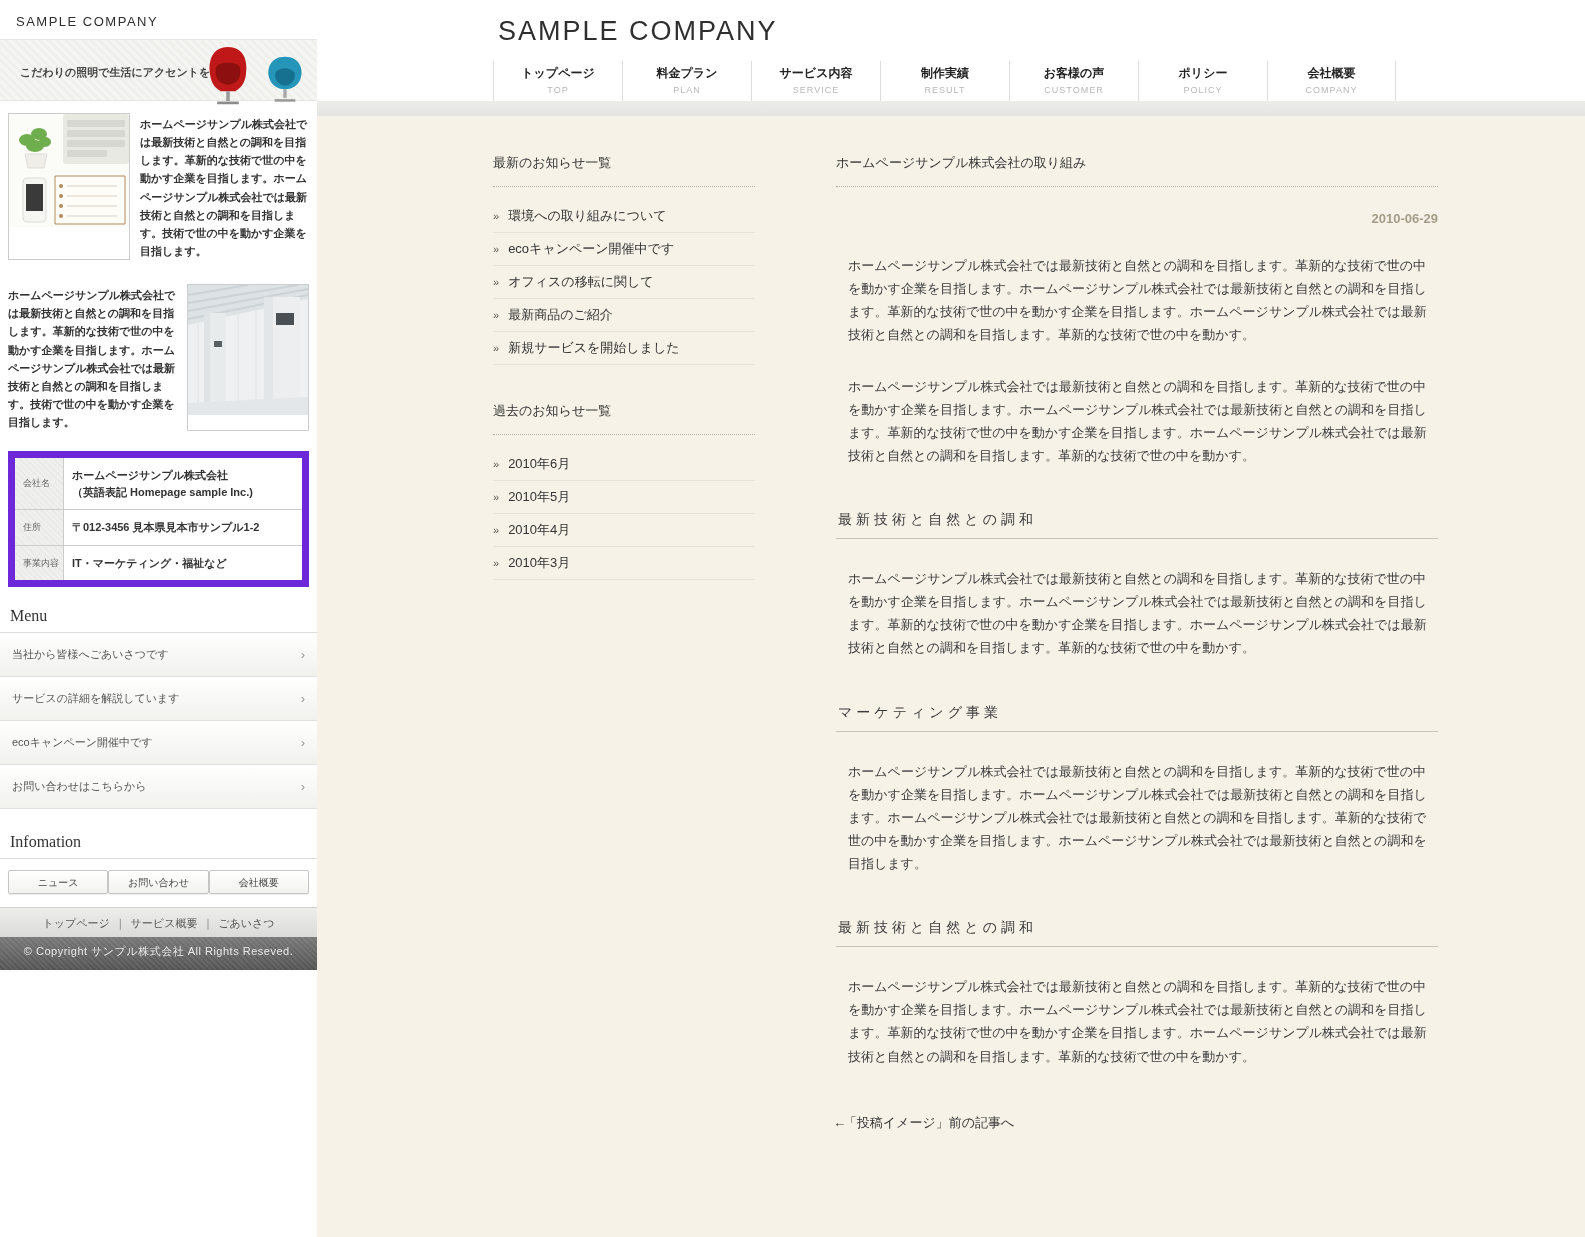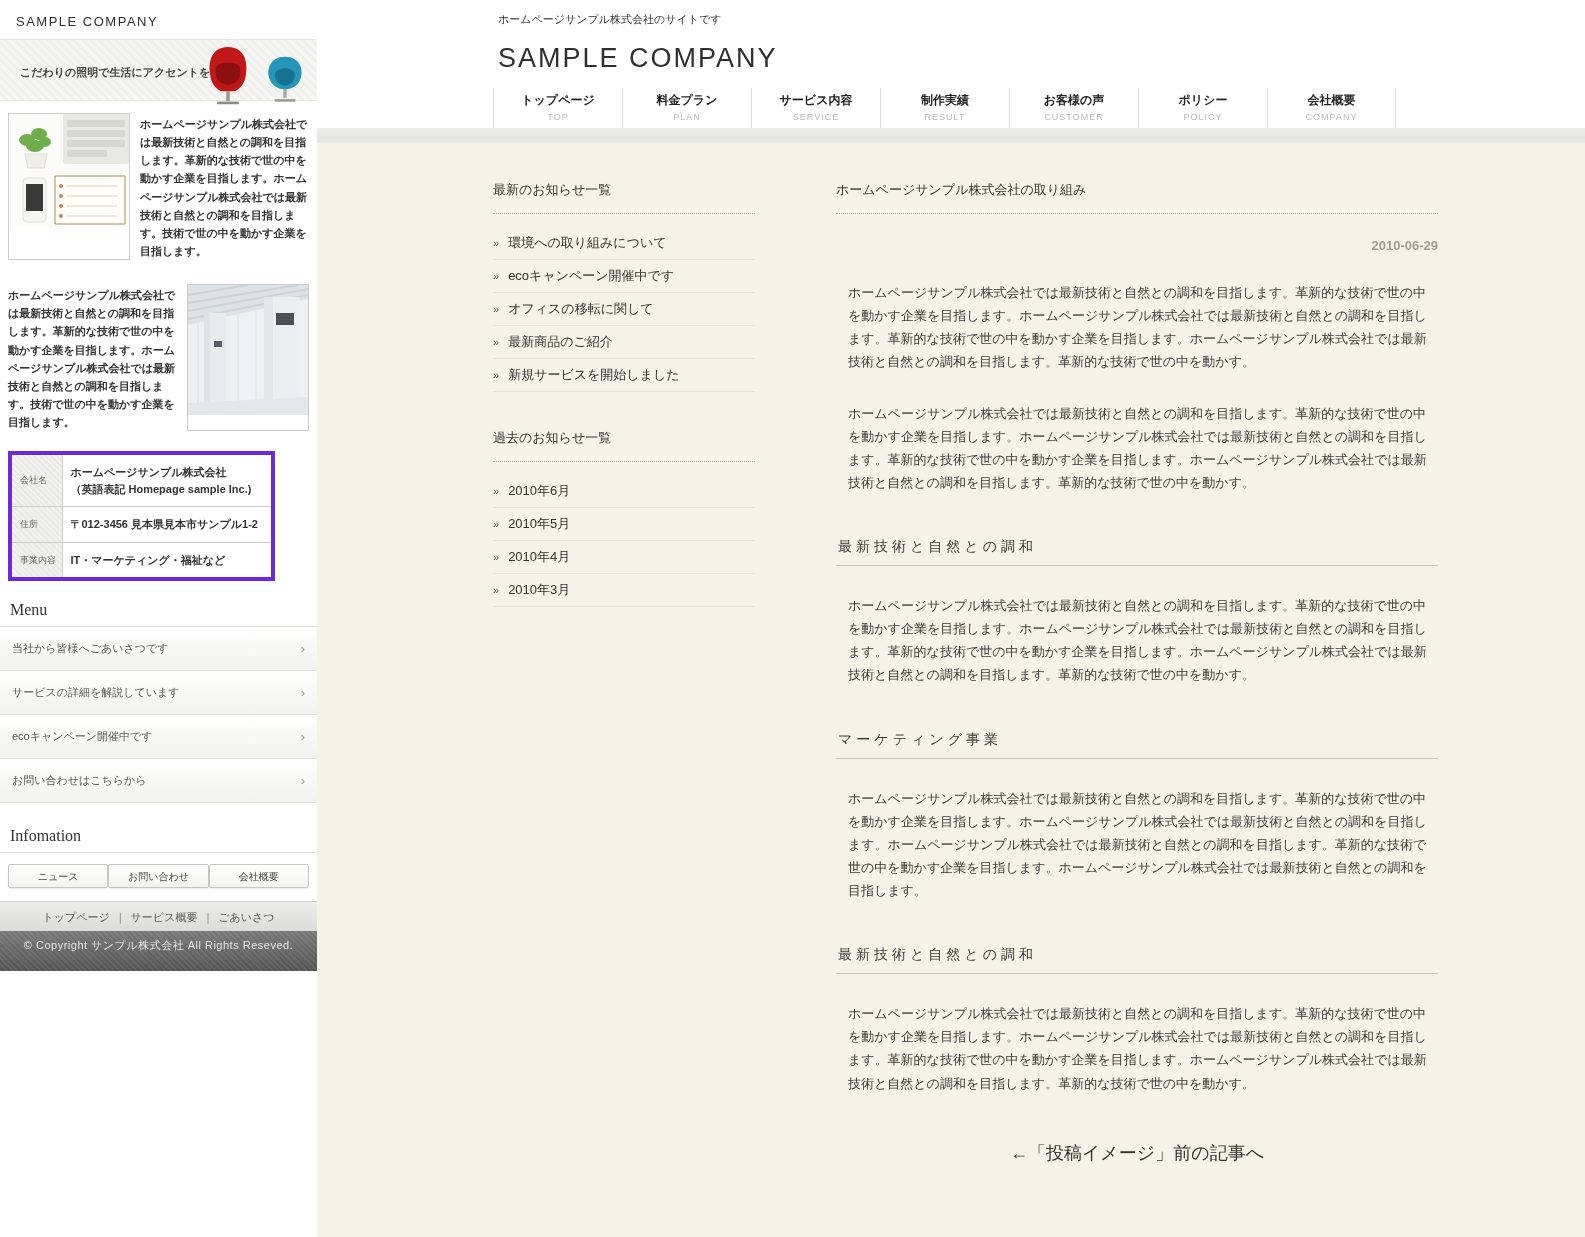--- a/index.html
+++ b/index.html
@@ -23,21 +23,21 @@
   .chair { position:absolute; }
   .chair-red { right:62px; top:3px; }
   .chair-blue { right:8px; top:12px; }
 
   .side-block { display:flex; padding:8px 8px 0; margin-top:4px; }
   .side-img { width:122px; border:1px solid #ccc; background:#fff; flex-shrink:0; }
   .side-img svg { display:block; }
   .side-text { font-size:11px; font-weight:bold; line-height:1.65; color:#333; margin:2px 0 0 10px; width:170px; }
   .side-block.rev .side-text { margin:2px 10px 0 0; }
 
-  table.side-table { margin:20px 8px 0; width:267px; border-collapse:collapse; border:4px solid #6d28d9; }
+  table.side-table { margin:20px 8px 0; width:301px; border-collapse:collapse; border:7px solid #6d28d9; }
   .side-table th {
     width:52px; font-size:9px; font-weight:normal; color:#666; text-align:left;
     padding:8px 4px 8px 8px; border-bottom:1px solid #ccc; vertical-align:middle;
     background:repeating-linear-gradient(45deg,#f1f1ef 0 2px,#e9e9e6 2px 4px);
   }
   .side-table td {
     font-size:11px; font-weight:bold; color:#333; padding:9px 8px;
     border-bottom:1px solid #ccc; border-left:1px solid #ccc; white-space:pre-line; line-height:1.5;
   }
 
@@ -60,21 +60,21 @@
     background:linear-gradient(#ffffff,#f2f2f0); border:1px solid #c6c6c6; border-radius:2px;
     box-shadow:0 1px 1px rgba(0,0,0,.08); cursor:pointer;
   }
   .side-footnav {
     height:30px; line-height:30px; text-align:center; font-size:11px; color:#555;
     background:linear-gradient(#ededeb,#dbdbd9); border-top:1px solid #d2d2d0;
   }
   .side-footnav a { color:#555; text-decoration:none; cursor:pointer; }
   .footnav-sep { color:#777; padding:0 5px; }
   .side-copy {
-    height:40px; line-height:29px; text-align:center; font-size:11px; color:#e9e9e9; letter-spacing:.5px;
+    height:33px; line-height:29px; text-align:center; font-size:11px; color:#e9e9e9; letter-spacing:.5px;
     background:repeating-linear-gradient(45deg,rgba(255,255,255,.07) 0 2px,rgba(0,0,0,0) 2px 4px),linear-gradient(#787878,#535353);
   }
 
   
   .main { flex:1; background:#f6f2e7; display:flex; flex-direction:column; }
   .main-header { background:#fff; }
   .tagline { padding:12px 0 0 181px; font-size:11px; color:#333; }
   .site-title { margin:16px 0 0 181px; font-size:27px; letter-spacing:2px; color:#2f2f2f; }
   .nav { display:flex; margin:14px 0 0 176px; list-style:none; padding:0; }
   .nav li {
@@ -96,21 +96,21 @@
     border-bottom:1px solid #e7e2d5; font-size:13px; color:#333;
   }
   .item-arrow { color:#555; font-size:11px; }
   .archive-block { margin-top:37px; }
 
   .article-col { width:602px; margin-left:35px; }
   .article-date { margin-top:24px; text-align:right; font-size:13px; font-weight:bold; color:#a49c8a; }
   .article-col p { margin:28px 0 0; padding-left:12px; font-size:13px; line-height:1.78; color:#3b3b3b; }
   .section { margin-top:44px; }
   .section-head { font-size:14px; letter-spacing:4px; color:#3a3a3a; padding:0 0 9px 2px; border-bottom:1px solid #c9c4b7; }
-  .prev-link { margin-top:46px; text-align:center; font-size:18px; color:#333; cursor:pointer; }
+  .prev-link { margin-top:46px; font-size:13px; color:#333; cursor:pointer;font-family:Liberation Mono, monospace; }
 </style>
 </head>
 <body>
 
 <div class="page">
 
   <aside class="sidebar">
     <div class="side-logo">SAMPLE COMPANY</div>
 
     <div class="side-banner">
@@ -249,21 +249,20 @@
 
     <div class="side-footnav">
       <a>トップページ</a><span class="footnav-sep">｜</span><a>サービス概要</a><span class="footnav-sep">｜</span><a>ごあいさつ</a>
     </div>
     <div class="side-copy">© Copyright サンプル株式会社 All Rights Reseved.</div>
   </aside>
 
   <div class="main">
 
     <header class="main-header">
-      <div class="tagline">ホームページサンプル株式会社のサイトです</div>
       <div class="site-title">SAMPLE COMPANY</div>
       <ul class="nav">
         <li>
           <div class="nav-label">トップページ</div>
           <div class="nav-sub">TOP</div>
         </li>
         <li>
           <div class="nav-label">料金プラン</div>
           <div class="nav-sub">PLAN</div>
         </li>

